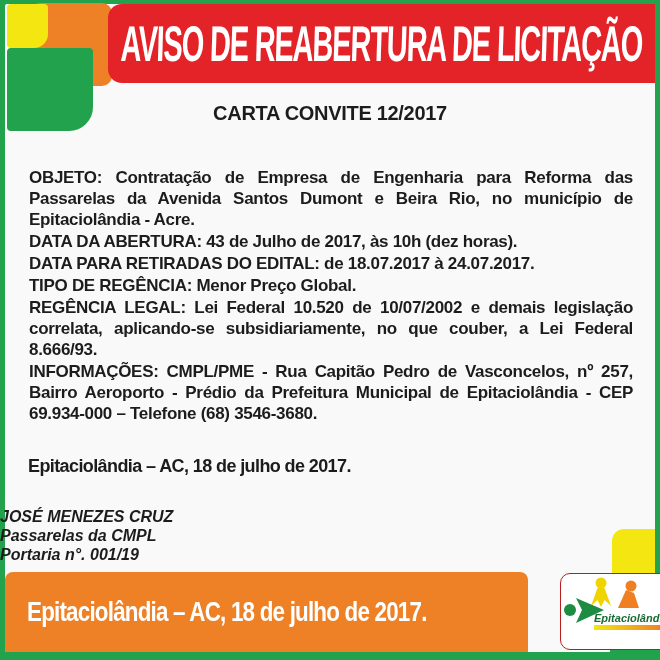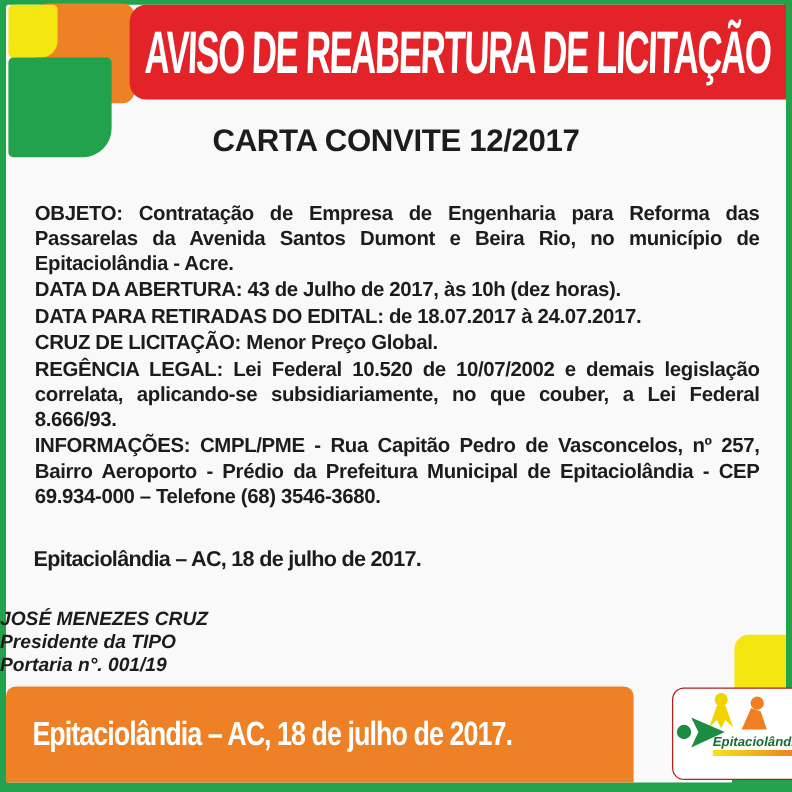--- a/index.html
+++ b/index.html
@@ -20,21 +20,21 @@
     position:absolute;left:108px;top:4px;width:547px;height:79px;
     background:#e42328;border-radius:14px 0 0 14px;
     display:flex;align-items:center;justify-content:center;
   }
   .banner-text{
     font-size:50px;font-weight:bold;color:#ffffff;white-space:nowrap;
     letter-spacing:-2px;transform:scaleX(0.58) skewX(-3deg);
   }
   .subtitle{
     position:absolute;left:0;right:0;top:102px;text-align:center;
-    font-size:26px;font-weight:bold;color:#1c1c1c;letter-spacing:-0.3px;
+    font-size:20px;font-weight:bold;color:#1c1c1c;letter-spacing:-0.3px;
   }
   .body-text{
     position:absolute;left:28px;right:26px;top:166px;
     font-size:17px;line-height:21px;font-weight:bold;color:#1c1c1c;
     letter-spacing:-0.3px;
   }
   .body-text p{margin:1px;text-align:justify;}
   .place-date{
     position:absolute;left:28px;top:456px;
     font-size:18px;font-weight:bold;color:#1c1c1c;letter-spacing:-0.6px;
@@ -75,30 +75,30 @@
   <div class="banner">
     <span class="banner-text">AVISO DE REABERTURA DE LICITAÇÃO</span>
   </div>
 
   <div class="subtitle">CARTA CONVITE 12/2017</div>
 
   <div class="body-text">
     <p>OBJETO: Contratação de Empresa de Engenharia para Reforma das Passarelas da Avenida Santos Dumont e Beira Rio, no município de Epitaciolândia - Acre.</p>
     <p>DATA DA ABERTURA: 43 de Julho de 2017, às 10h (dez horas).</p>
     <p>DATA PARA RETIRADAS DO EDITAL: de 18.07.2017 à 24.07.2017.</p>
-    <p>CRUZ DE LICITAÇÃO: Menor Preço Global.</p>
+    <p>TIPO DE REGÊNCIA: Menor Preço Global.</p>
     <p>REGÊNCIA LEGAL: Lei Federal 10.520 de 10/07/2002 e demais legislação correlata, aplicando-se subsidiariamente, no que couber, a Lei Federal 8.666/93.</p>
     <p>INFORMAÇÕES: CMPL/PME - Rua Capitão Pedro de Vasconcelos, nº 257, Bairro Aeroporto - Prédio da Prefeitura Municipal de Epitaciolândia - CEP 69.934-000 – Telefone (68) 3546-3680.</p>
   </div>
 
   <div class="place-date">Epitaciolândia – AC, 18 de julho de 2017.</div>
 
   <div class="signature">
     <div>JOSÉ MENEZES CRUZ</div>
-    <div>Presidente da TIPO</div>
+    <div>Passarelas da CMPL</div>
     <div>Portaria n°. 001/19</div>
   </div>
 
   <div class="shape yellow-bottom"></div>
   <div class="shape green-bottom"></div>
 
   <div class="footer-bar">
     <span class="footer-text">Epitaciolândia – AC, 18 de julho de 2017.</span>
   </div>
 

